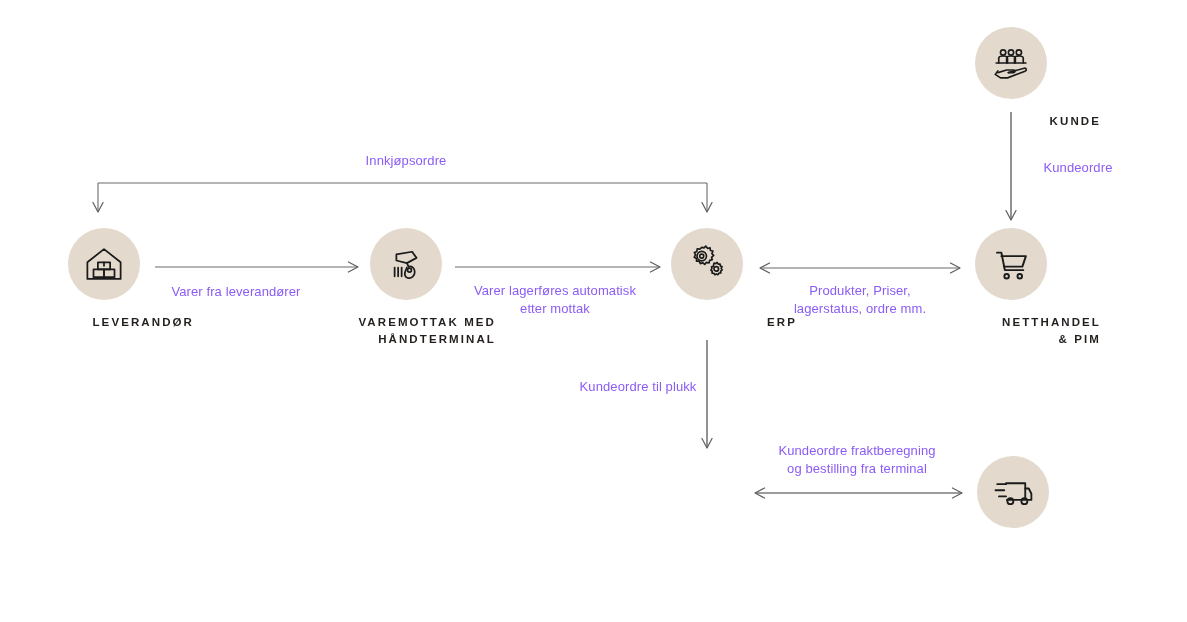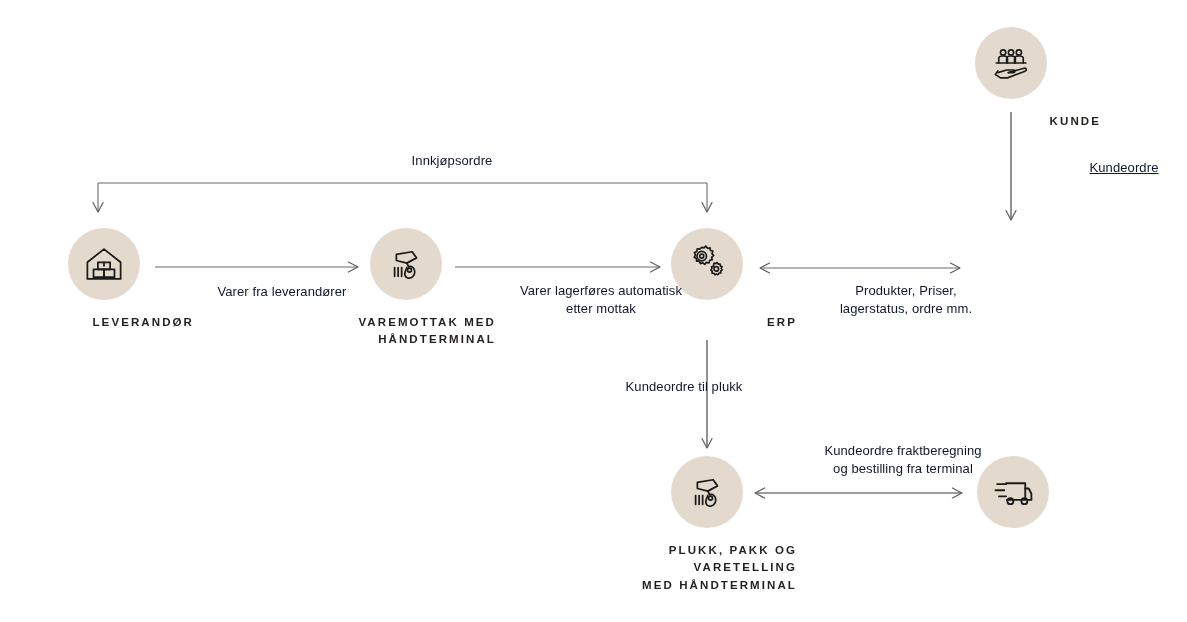--- a/index.html
+++ b/index.html
@@ -63,25 +63,24 @@
     color: #231f1d;
     text-transform: uppercase;
     white-space: pre-line;
   }
 
   
   .edge-label {
     position: absolute;
     font-size: 13px;
     line-height: 1.35;
-    color: #0f172a;
+    color: #8b5cf6;
     text-align: center;
     white-space: pre-line;
     letter-spacing: 0.1px;
-    margin-left: 46px;
   }
   .edge-label.c {
     transform: translateX(-50%);
   }
 </style>
 </head>
 <body>
 
 <div id="diagram-root">
 
@@ -174,55 +173,50 @@
                    L8.2,-3 L9.4,-1.2 L7.6,0.2 L7.8,2.2 L5.7,2.4 L4.6,4.2
                    L2.7,3.3 L1,4.3 L-0.2,2.6 L-2.2,2.4 L-2,0.3 L-3.6,-1
                    L-2.4,-2.7 L-2.8,-4.7 L-0.8,-5.3 Z"></path>
           <circle cx="2.6" cy="-2.4" r="2.6"></circle>
         </g>
       </svg>
     </div>
     <div class="node-label">ERP</div>
   </div>
 
+  <div class="node" style="left:1011px; top:228px;">
+    <div class="node-circle">
+      <svg width="42" height="42" viewBox="0 0 48 48" fill="none" stroke="#1b1b1b" stroke-width="2.2" stroke-linejoin="round" stroke-linecap="round">
+        <path d="M8 11 L13 11 L17 31 L38 31"></path>
+        <path d="M13 15 L41 15 L37 27 L16 27"></path>
+        <circle cx="19" cy="38" r="2.6"></circle>
+        <circle cx="34" cy="38" r="2.6"></circle>
+      </svg>
+    </div>
+    <div class="node-label">NETTHANDEL
+&amp; PIM</div>
+  </div>
 
   <div class="node" style="left:1011px; top:27px;">
     <div class="node-circle">
       <svg width="42" height="42" viewBox="0 0 48 48" fill="none" stroke="#1b1b1b" stroke-width="1.9" stroke-linejoin="round" stroke-linecap="round">
         <circle cx="15" cy="12" r="3"></circle>
         <circle cx="24" cy="12" r="3"></circle>
         <circle cx="33" cy="12" r="3"></circle>
         <path d="M10 24 L10 18.5 C10 16.5 12 16 15 16 C18 16 20 16.5 20 18.5 L20 24"></path>
         <path d="M19 24 L19 18.5 C19 16.5 21 16 24 16 C27 16 29 16.5 29 18.5 L29 24"></path>
         <path d="M28 24 L28 18.5 C28 16.5 30 16 33 16 C36 16 38 16.5 38 18.5 L38 24"></path>
         <path d="M7 24 L41 24"></path>
         <path d="M9 35 L19 32 L27 32 C29 32 29 35 27 35 L21 35"></path>
         <path d="M21 35 L39 30 C41.5 29.3 42.5 32.5 40 33.5 L20 41 L12 41 L6 37 L9 33"></path>
       </svg>
     </div>
     <div class="node-label">KUNDE</div>
   </div>
 
-  <div class="node" style="left:707px; top:456px;">
-    <div class="node-circle">
-      <svg width="42" height="42" viewBox="0 0 48 48" fill="none" stroke="#1b1b1b" stroke-width="2" stroke-linejoin="round" stroke-linecap="round">
-        <path d="M13 13 L31 10 L36 17 L25 23 L13 20 Z"></path>
-        <path d="M25 23 L27 27"></path>
-        <path d="M27 27 C31 26 34 29 34 33 C34 38 30 41 26 40 C23 39 22 36 23 33 L25 28"></path>
-        <circle cx="28" cy="31" r="2.2"></circle>
-        <g stroke-width="2">
-          <path d="M11 28 L11 38"></path>
-          <path d="M15 28 L15 38"></path>
-          <path d="M19 28 L19 38"></path>
-        </g>
-      </svg>
-    </div>
-    <div class="node-label">PLUKK, PAKK OG VARETELLING
-MED HÅNDTERMINAL</div>
-  </div>
 
   <div class="node" style="left:1013px; top:456px;">
     <div class="node-circle">
       <svg width="42" height="42" viewBox="0 0 48 48" fill="none" stroke="#1b1b1b" stroke-width="2.1" stroke-linejoin="round" stroke-linecap="round">
         <path d="M16 14 L38 14 L38 33 L17 33"></path>
         <path d="M38 20 L42 20 L45 26 L45 33 L41 33"></path>
         <circle cx="21" cy="34.5" r="3.4"></circle>
         <circle cx="37" cy="34.5" r="3.4"></circle>
         <path d="M6 15 L16 15"></path>
         <path d="M4 22 L14 22"></path>
@@ -234,20 +228,20 @@
   <div class="edge-label c" style="left:406px; top:152px;">Innkjøpsordre</div>
 
   <div class="edge-label c" style="left:236px; top:283px;">Varer fra leverandører</div>
 
   <div class="edge-label c" style="left:860px; top:282px;">Produkter, Priser,
 lagerstatus, ordre mm.</div>
 
   <div class="edge-label c" style="left:555px; top:282px;">Varer lagerføres automatisk
 etter mottak</div>
 
-  <div class="edge-label c" style="left:1078px; top:159px;text-decoration:underline;">Kundeordre</div>
+  <div class="edge-label c" style="left:1078px; top:159px;">Kundeordre</div>
 
   <div class="edge-label c" style="left:622px; top:378px;padding-left:32px;">Kundeordre til plukk</div>
 
   <div class="edge-label c" style="left:857px; top:442px;">Kundeordre fraktberegning
 og bestilling fra terminal</div>
 
 </div>
 
 </body></html>

